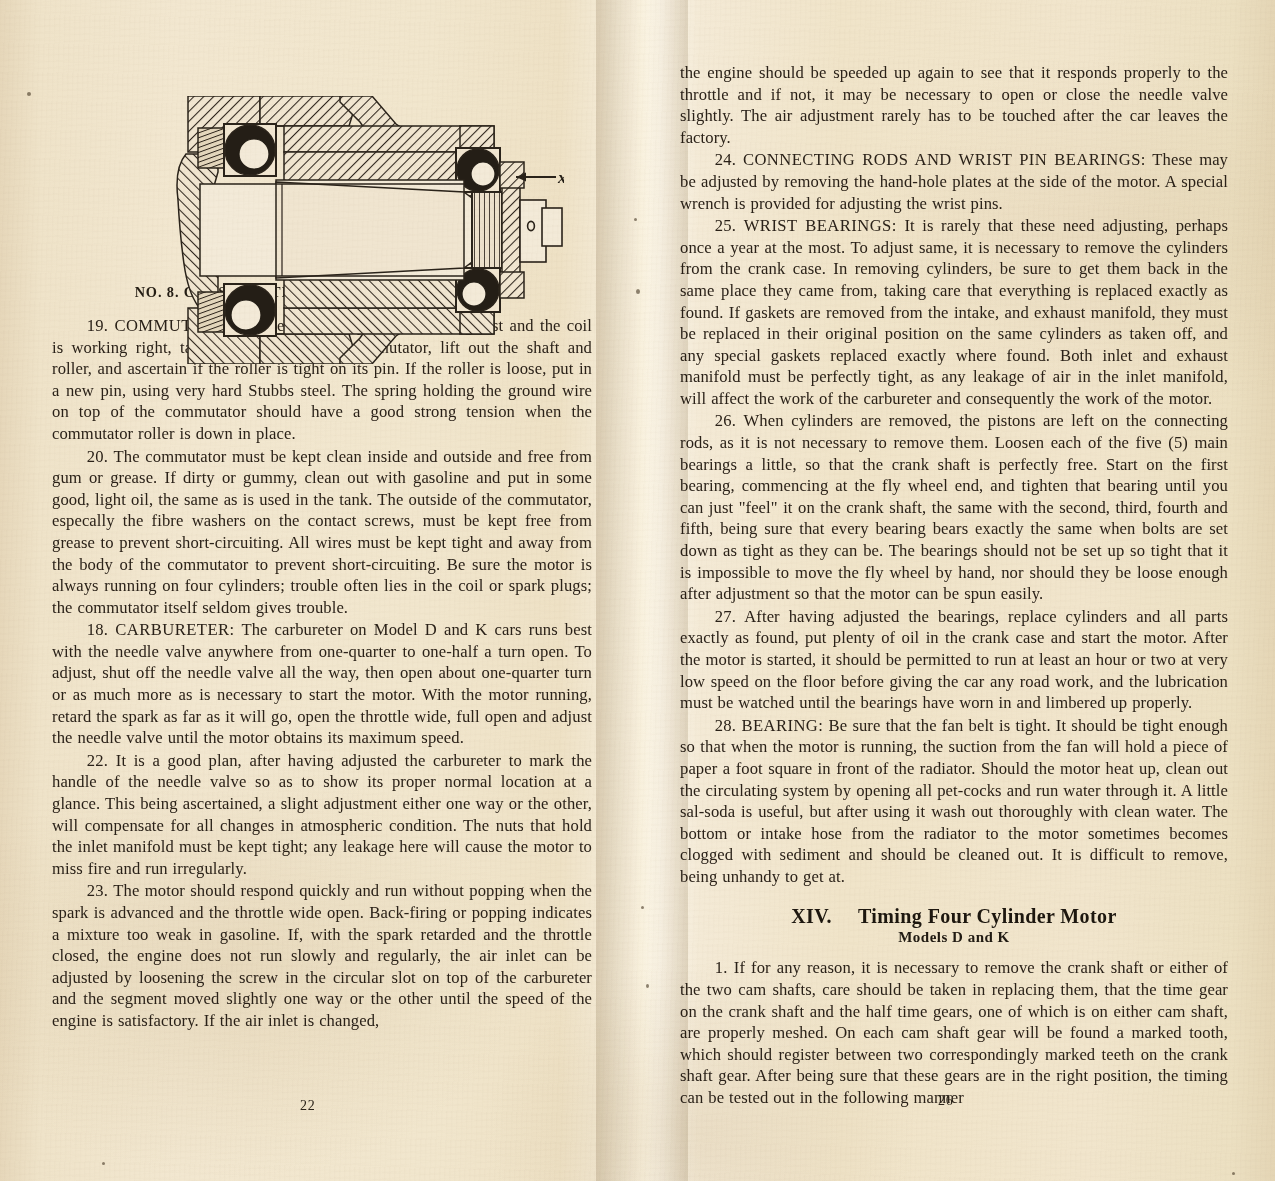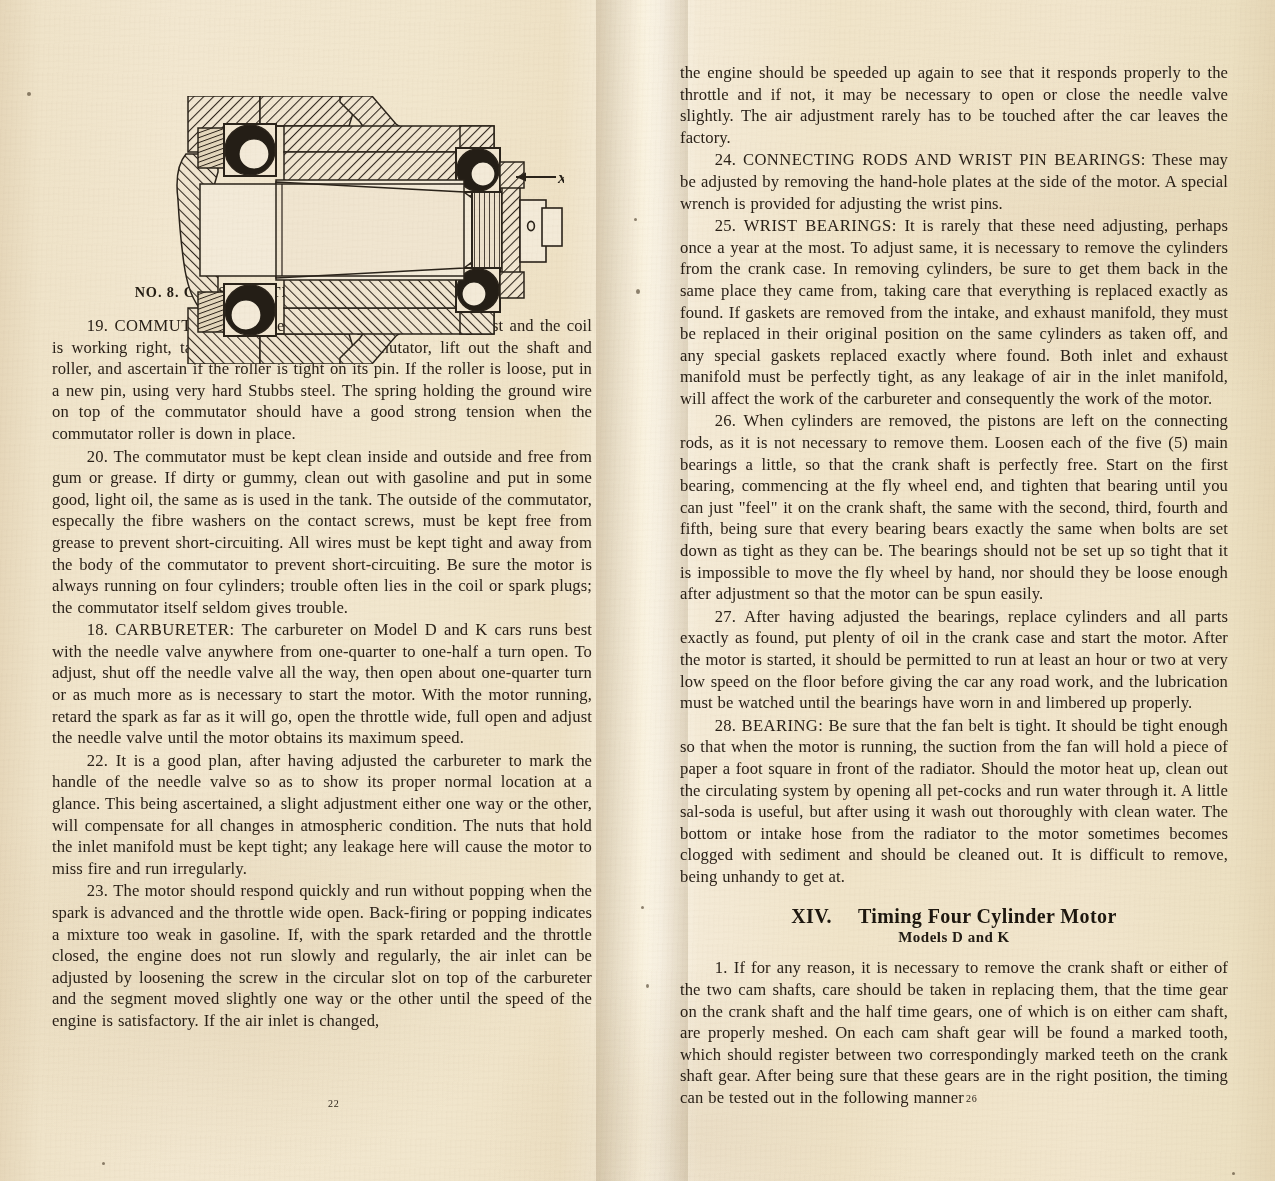--- a/index.html
+++ b/index.html
@@ -123,24 +123,23 @@
     text-align: center;
     font-size: 15px;
     font-weight: bold;
     letter-spacing: 0.5px;
     margin: 1px 0 11px 0;
     color: #201a12;
   }
 
   .folio {
     position: absolute;
-    font-size: 10px;
+    font-size: 14px;
     letter-spacing: 0.8px;
     color: #2b2319;
-    margin-left: 28px;
   }
   #folio-left  { left: 300px; top: 1098px; }
   #folio-right { left: 938px; top: 1093px; }
 
   
   #figure {
     position: absolute;
     left: 112px;
     top: 96px;
     width: 400px;

